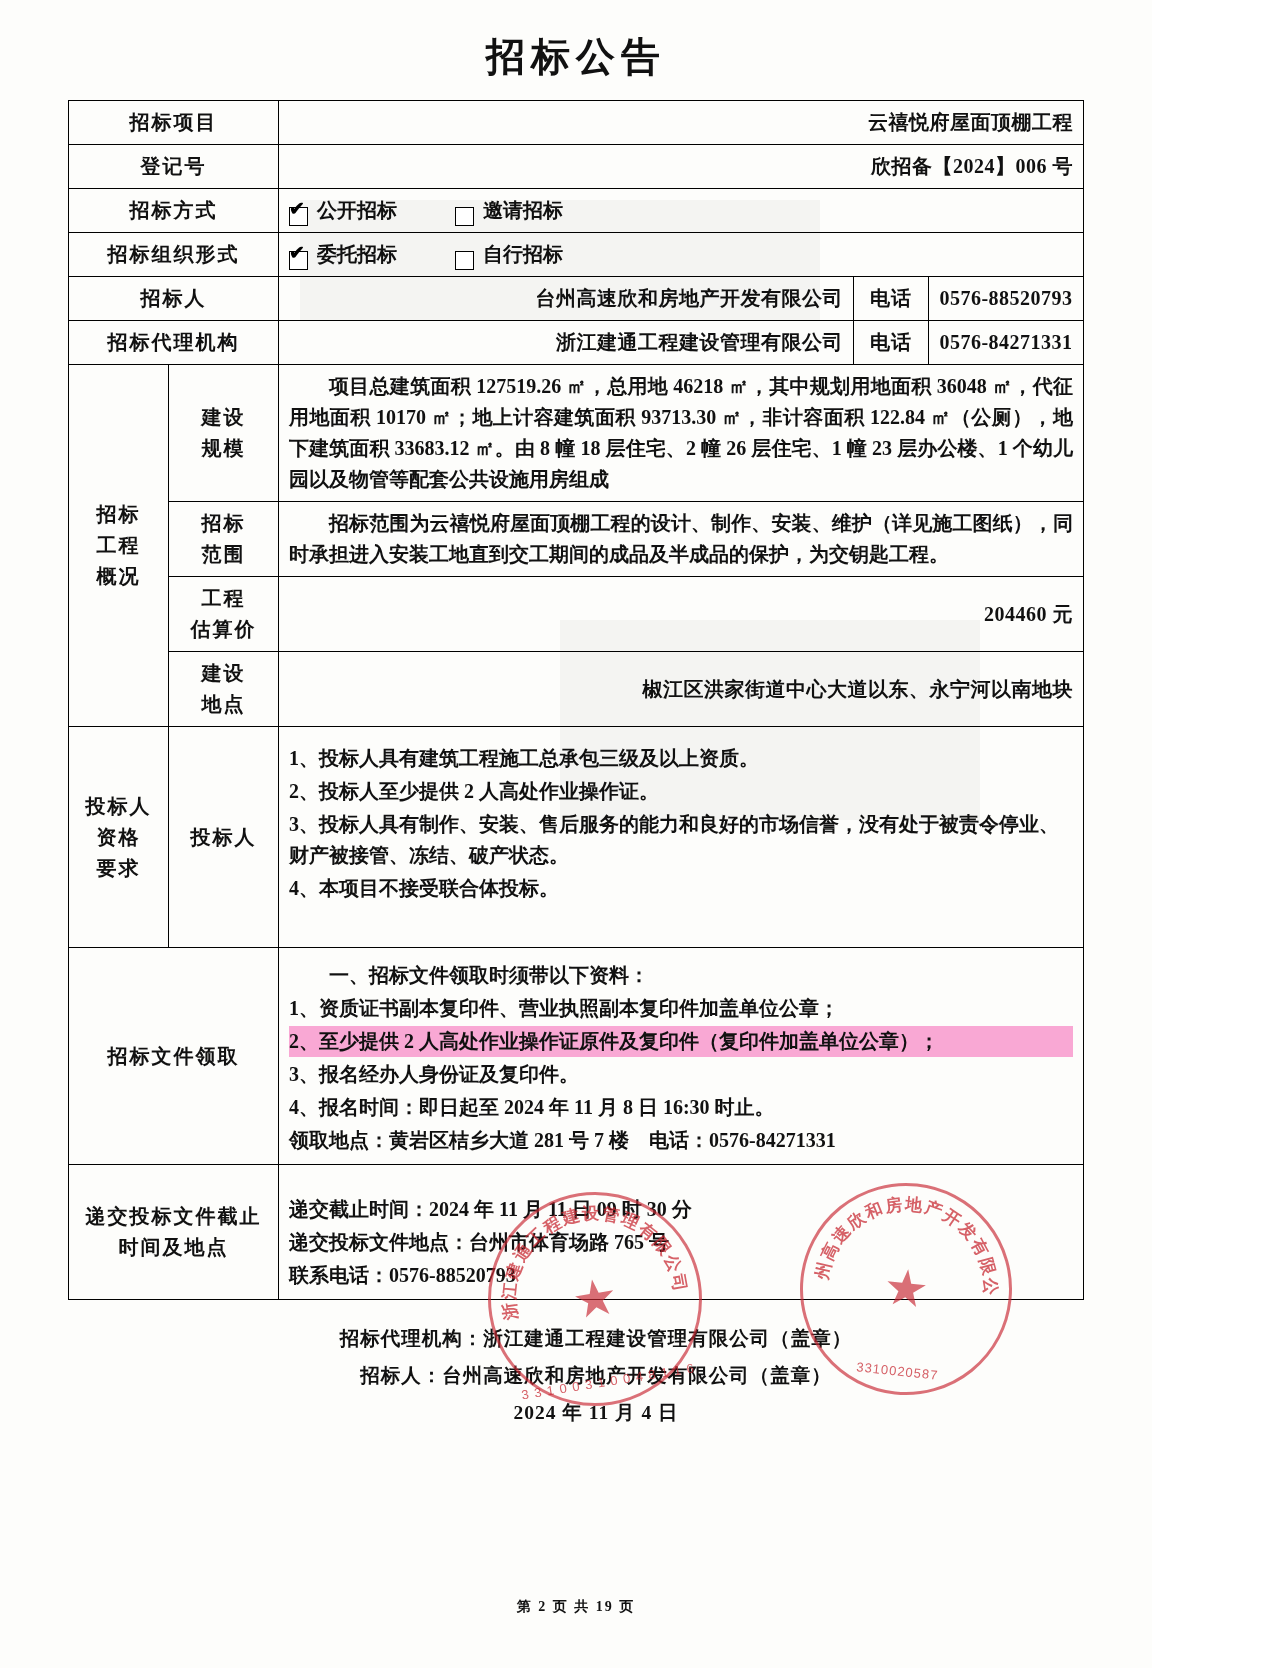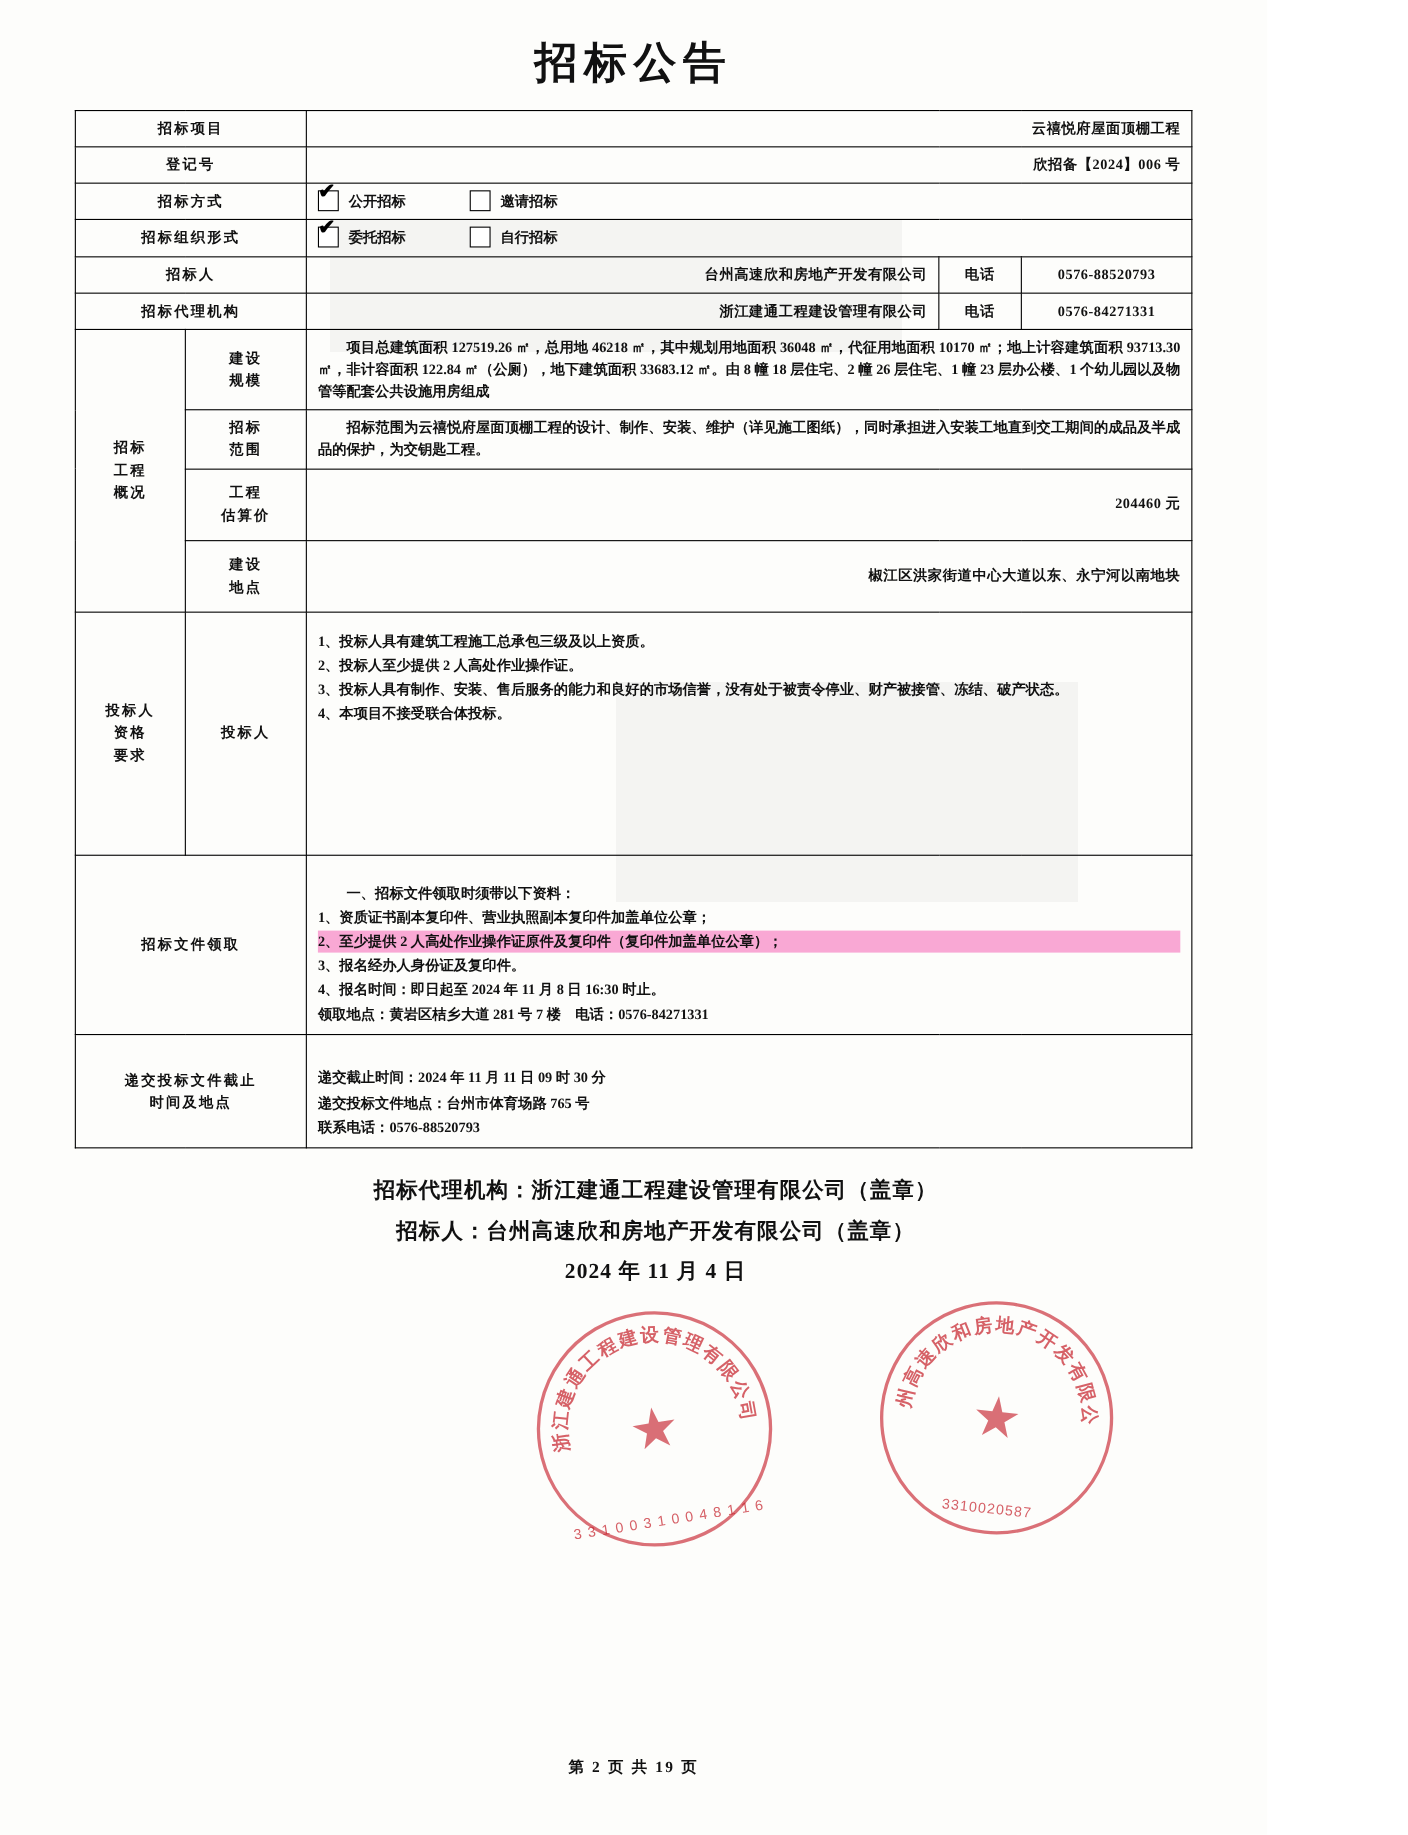--- a/index.html
+++ b/index.html
@@ -32,21 +32,21 @@
   }
   table.main {
     border-collapse: collapse;
     margin: 0 auto;
     width: 958px;
     table-layout: fixed;
   }
   table.main td {
     border: 1.5px solid #000;
     padding: 6px 10px;
-    font-size: 13px;
+    font-size: 20px;
     line-height: 1.55;
     vertical-align: middle;
   }
   td.lbl {
     text-align: center;
     font-weight: bold;
     letter-spacing: 2px;
     white-space: pre-line;
   }
   td.val {
@@ -67,21 +67,21 @@
     text-indent: 2em;
   }
   .chk-row {
     display: flex;
     align-items: center;
     gap: 10px;
     font-weight: bold;
   }
   .chk-opt {
     display: flex;
-    align-items: flex-start;
+    align-items: flex-end;
     gap: 9px;
     margin-right: 48px;
   }
   .box {
     display: inline-block;
     width: 17px;
     height: 17px;
     border: 1.6px solid #000;
     position: relative;
     background: #fff;
@@ -300,21 +300,21 @@
             <div>1、投标人具有建筑工程施工总承包三级及以上资质。</div>
             <div>2、投标人至少提供 2 人高处作业操作证。</div>
             <div>3、投标人具有制作、安装、售后服务的能力和良好的市场信誉，没有处于被责令停业、财产被接管、冻结、破产状态。</div>
             <div>4、本项目不接受联合体投标。</div>
           </div>
         </td>
       </tr>
 
       <tr>
         <td class="lbl" colspan="2">招标文件领取</td>
-        <td colspan="3" style="vertical-align:top; padding-top:22px">
+        <td colspan="3" style="vertical-align:top; padding-top:10px">
           <div class="lines">
             <div class="ind">一、招标文件领取时须带以下资料：</div>
             <div>1、资质证书副本复印件、营业执照副本复印件加盖单位公章；</div>
             <div class="highlight">2、至少提供 2 人高处作业操作证原件及复印件（复印件加盖单位公章）；</div>
             <div>3、报名经办人身份证及复印件。</div>
             <div>4、报名时间：即日起至 2024 年 11 月 8 日 16:30 时止。</div>
             <div>领取地点：黄岩区桔乡大道 281 号 7 楼　电话：0576-84271331</div>
           </div>
         </td>
       </tr>

